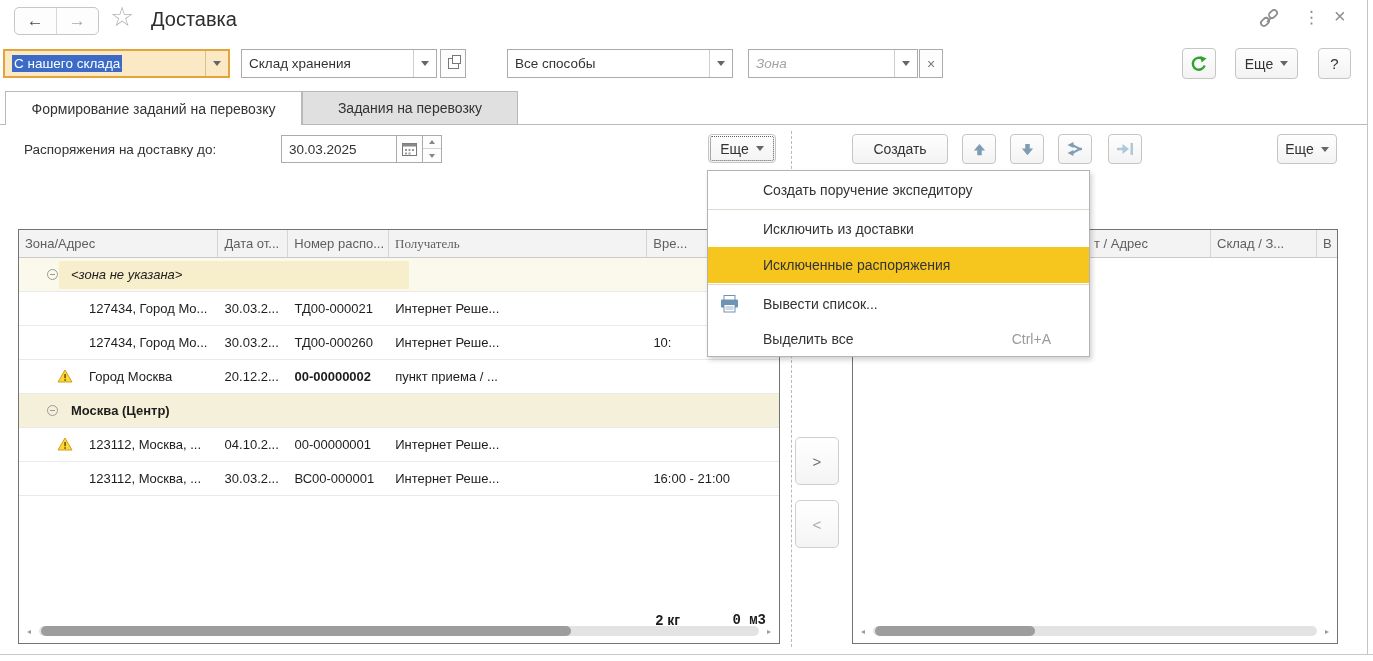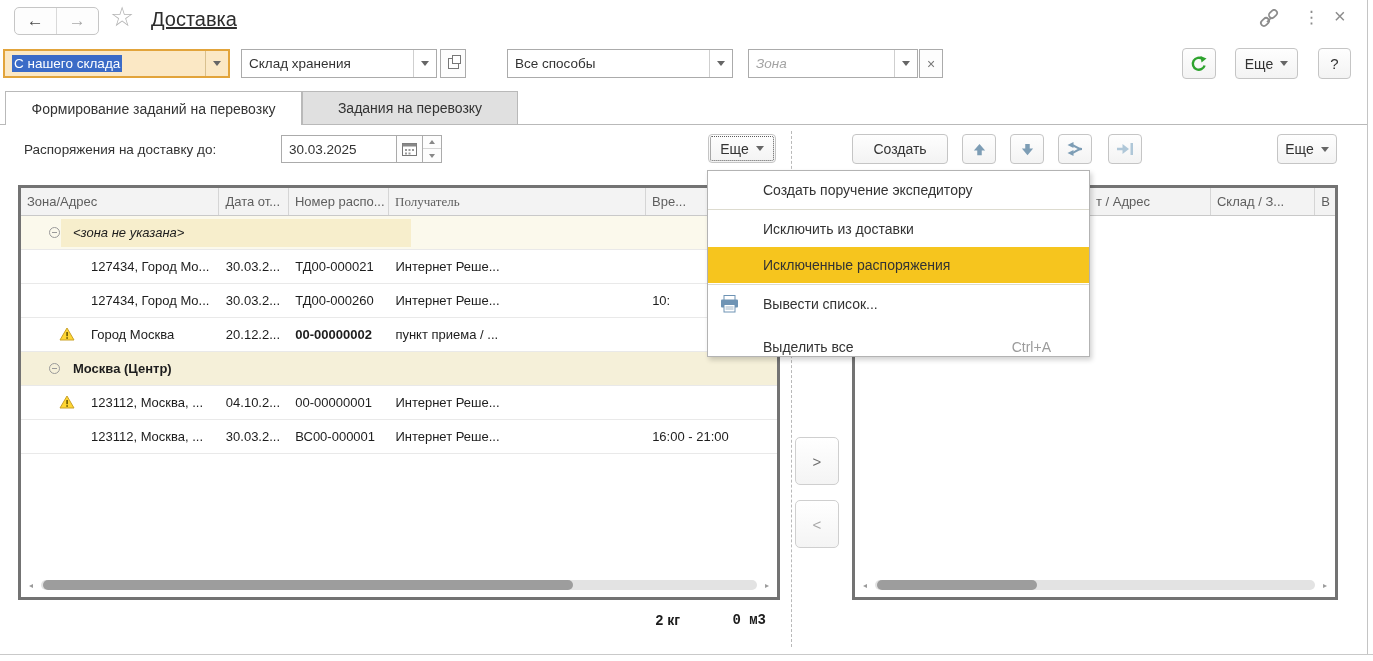--- a/index.html
+++ b/index.html
@@ -16,21 +16,21 @@
            border-right:4px solid transparent; border-top:5px solid #666; margin-left:7px; }
 
   
   .navgroup { left:14px; top:7px; width:85px; height:28px; border:1px solid #c6c6c6;
               border-radius:5px; background:#fdfdfd; display:flex; }
   .navbtn { width:42px; display:flex; align-items:center; justify-content:center;
             font-size:17px; font-weight:bold; }
   .navbtn.back { color:#4d4d4d; border-right:1px solid #d9d9d9; }
   .navbtn.fwd  { color:#a9a9a9; }
   .star { left:110px; top:1px; font-size:27px; color:#b5b5b5; }
-  .wtitle { left:151px; top:8px; font-size:20px; color:#2d2d2d;text-decoration:underline; }
+  .wtitle { left:151px; top:8px; font-size:20px; color:#2d2d2d; }
   .topicon { color:#8c8c8c; }
 
   
   .combo { top:49px; height:29px; background:#fff; border:1px solid #ababab;
            display:flex; align-items:stretch; font-size:13.5px; }
   .combo .val { flex:1; display:flex; align-items:center; padding-left:7px;
                 white-space:nowrap; overflow:hidden; }
   .combo .arr { width:23px; display:flex; align-items:center; justify-content:center;
                 border-left:1px solid #cfcfcf; }
   .combo1 { left:3px; width:227px; border:2px solid #e2a43b; background:#fbe8c5; }
@@ -44,21 +44,21 @@
                    border:1px solid #777; background:#fff; }
 
   
   .tab { top:91px; height:34px; border:1px solid #b9b9b9; display:flex; align-items:center;
          justify-content:center; font-size:14px; }
   .tab.active { background:#fff; border-bottom:none; z-index:3; }
   .tab.inactive { background:#e0e0e0; z-index:1; }
   .tabline { left:0; top:124px; width:1367px; height:0; border-top:1px solid #b9b9b9; z-index:2; }
 
   
-  .table { border:3px solid #737373; background:#fff; }
+  .table { border:1px solid #737373; background:#fff;margin-top:44px; }
   .thead { display:flex; height:28px; background:#f3f3f3; border-bottom:1px solid #c9c9c9;
            font-size:13px; color:#5e5e5e; }
   .th { display:flex; align-items:center; padding-left:6px; border-right:1px solid #d5d5d5;
         white-space:nowrap; overflow:hidden; }
   .trow { display:flex; height:34px; border-bottom:1px solid #e9e9e9; font-size:13px;
           color:#1d1d1d; align-items:center; position:relative; }
   .td { padding-left:6px; white-space:nowrap; overflow:hidden; }
   .grow { background:#f5f0d9; }
   .grow1 { background:#fbf9ec; }
   .gicon { position:absolute; left:28px; top:11px; width:11px; height:11px;
@@ -347,21 +347,21 @@
         <svg width="20" height="18" viewBox="0 0 20 18">
           <rect x="4" y="0.5" width="11" height="5" fill="#fff" stroke="#6e93b4"></rect>
           <rect x="1" y="4.5" width="17" height="8" rx="1" fill="#6e93b4"></rect>
           <rect x="4" y="9.5" width="11" height="7.5" fill="#fff" stroke="#6e93b4"></rect>
           <rect x="5.5" y="11.5" width="8" height="1" fill="#9db4c8"></rect>
           <rect x="5.5" y="13.5" width="8" height="1" fill="#9db4c8"></rect>
         </svg>
       </span>
       <span class="mlabel">Вывести список...</span>
     </div>
-    <div class="mitem" style="height:33px;align-items:flex-end;">
+    <div class="mitem" style="height:33px;">
       <span class="mlabel">Выделить все</span>
       <span class="mshort">Ctrl+A</span>
     </div>
   </div>
 
   <div class="abs" style="left:1367px;top:0;width:1px;height:655px;background:#c4c4c4;"></div>
   <div class="abs" style="left:0;top:654px;width:1373px;height:1px;background:#c9c9c9;"></div>
 </div>
 
 </body></html>

